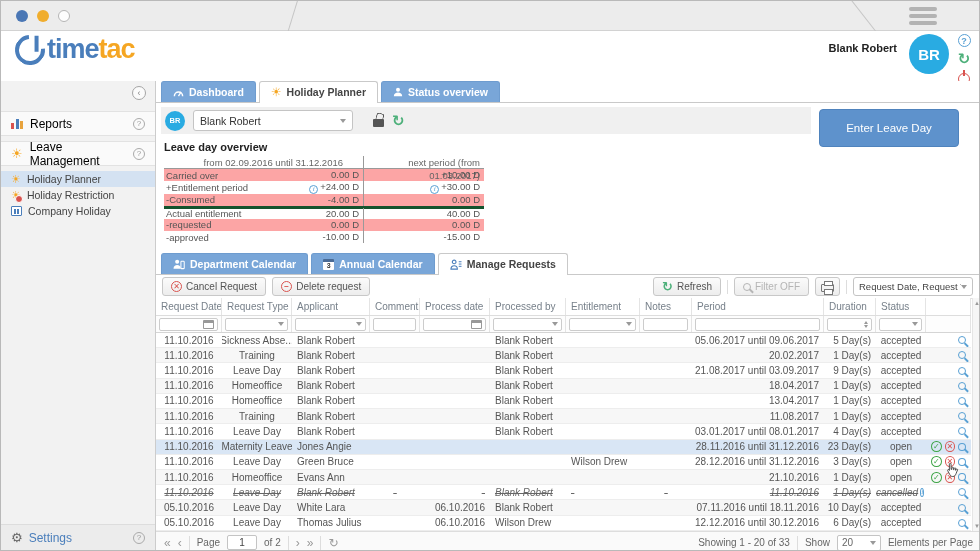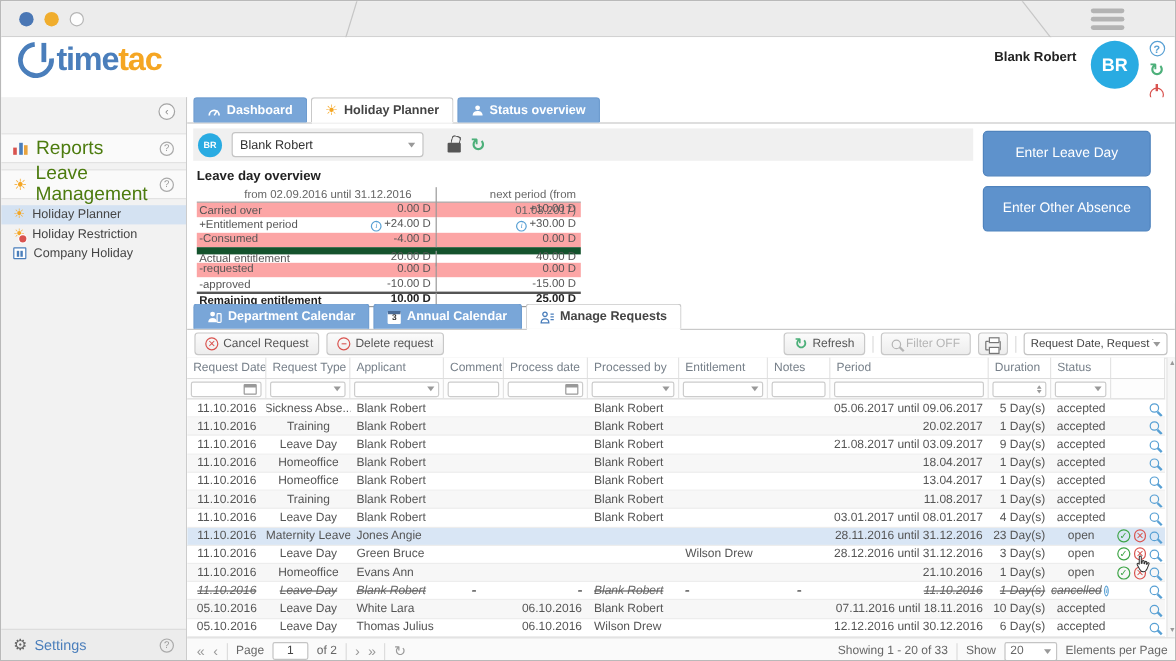--- a/index.html
+++ b/index.html
@@ -36,21 +36,21 @@
   .pwr{position:relative;width:12px;height:12px;border:1.6px solid #d9534f;border-radius:50%;margin-top:2px}
   .pwr::after{content:"";position:absolute;left:50%;top:-4px;width:2px;height:6px;background:#d9534f;transform:translateX(-50%)}
   .bulbbox{width:22px;height:25px;background:#c9d6e8;border-radius:3px;display:flex;align-items:center;justify-content:center;margin-top:3px}
   .bulb{position:relative;width:9px;height:9px;background:#fff;border-radius:50%}
   .bulb::after{content:"";position:absolute;left:2.5px;top:9px;width:4px;height:4px;background:#fff}
 
   
   .sidebar{position:absolute;left:0;top:80px;width:155px;height:471px;background:#f2f2f2;border-right:1px solid #ccc}
   .collapse{position:absolute;right:9px;top:5px;width:14px;height:14px;border:1px solid #a5a5a5;border-radius:50%;color:#888;font-size:9px;display:flex;align-items:center;justify-content:center;background:#fbfbfb;cursor:pointer}
   .navsec{position:absolute;left:0;width:100%;height:25px;background:#fafafa;border-top:1px solid #e2e2e2;border-bottom:1px solid #e2e2e2;display:flex;align-items:center;padding:0 10px;cursor:pointer}
-  .navsec .lbl{color:#4d7c0f;font-size:16px;margin-left:7px;flex:1}
+  .navsec .lbl{color:#000000;font-size:12px;margin-left:7px;flex:1}
   .qm2{width:12px;height:12px;border-radius:50%;border:1px solid #aaa;color:#999;font-size:8px;display:flex;align-items:center;justify-content:center}
   .bars{display:flex;align-items:flex-end;gap:1.5px;height:11px}
   .bars i{display:block;width:3px}
   .bars i:nth-child(1){height:6px;background:#d9534f}
   .bars i:nth-child(2){height:10px;background:#4a7ebb}
   .bars i:nth-child(3){height:8px;background:#e8a33d}
   .sun{color:#f5a623;font-size:13px;line-height:13px}
   .sun.small{font-size:11px}
   .sun.restrict{position:relative}
   .sun.restrict::after{content:"";position:absolute;right:-2px;bottom:-1px;width:6px;height:6px;background:#d9534f;border-radius:50%;border:1px solid #fff}
@@ -81,21 +81,21 @@
   .lock::before{content:"";position:absolute;left:3px;top:-6px;width:6px;height:6px;border:1.6px solid #555;border-bottom:none;border-radius:3px 3px 0 0;transform:rotate(14deg)}
   .urefresh{color:#4db07a;font-size:15px;font-weight:bold;cursor:pointer}
 
   .lo-title{position:absolute;left:8px;top:38px;font-size:11px;font-weight:bold;color:#222}
   .lo-table{position:absolute;left:8px;top:53px;width:320px;font-size:9.5px;color:#555}
   .lo-head{display:flex;border-bottom:1px solid #999;height:13px;align-items:center;color:#666}
   .lo-h1{width:200px;text-align:right;padding-right:20px;border-right:1px solid #999;height:13px;line-height:13px}
   .lo-h2{width:120px;text-align:right;padding-right:4px;height:13px;line-height:13px}
   .lo-row{display:flex;height:12.4px;align-items:center}
   .lo-row.lt{background:#fca5a5}
-  .lo-row.sep{border-top:6px solid #14532d}
+  .lo-row.sep{border-top:3px solid #14532d}
   .lo-row.total{border-top:2px solid #555;border-bottom:1px solid #999;font-weight:bold;color:#222}
   .lo-lbl{width:105px;padding-left:2px;white-space:nowrap}
   .lo-v1{width:95px;text-align:right;padding-right:4px;border-right:1px solid #999;height:12.4px;line-height:12.4px;white-space:nowrap}
   .lo-v2{width:120px;text-align:right;padding-right:4px;height:12.4px;line-height:12.4px;white-space:nowrap}
   .ico-info{display:inline-flex;width:9px;height:9px;border-radius:50%;border:1px solid #58a0d4;color:#58a0d4;font-size:7px;font-style:italic;font-family:"Liberation Serif",serif;align-items:center;justify-content:center;vertical-align:-1px;margin-right:2px}
 
   .enterbtns{position:absolute;right:22px;top:6px;display:flex;flex-direction:column;gap:8px}
   .bigbtn{width:140px;height:38px;background:#5e92cc;border:1px solid #4f83bd;border-radius:4px;color:#fff;font-size:11.5px;display:flex;align-items:center;justify-content:center;cursor:pointer}
 
   .tabs2{top:172px}
@@ -293,31 +293,25 @@
             <div class="lo-row lt">
               <span class="lo-lbl">-requested</span>
               <span class="lo-v1">0.00 D</span>
               <span class="lo-v2">0.00 D</span>
             </div>
             <div class="lo-row">
               <span class="lo-lbl">-approved</span>
               <span class="lo-v1">-10.00 D</span>
               <span class="lo-v2">-15.00 D</span>
             </div>
-            <div class="lo-row total">
-              <span class="lo-lbl">Remaining entitlement</span>
-              <span class="lo-v1">10.00 D</span>
-              <span class="lo-v2">25.00 D</span>
-            </div>
           </div>
       </div>
 
       <div class="enterbtns">
         <div class="bigbtn">Enter Leave Day</div>
-        <div class="bigbtn">Enter Other Absence</div>
       </div>
     </div>
 
     <div class="tabs tabs2">
       <div class="tab">
         <svg width="12" height="11" viewBox="0 0 13 12">
             <circle cx="4.5" cy="3" r="2.2" fill="#fff"></circle>
             <path d="M0.5 10.5c0-2.6 1.8-3.9 4-3.9s4 1.3 4 3.9z" fill="#fff"></path>
             <rect x="8.6" y="2.5" width="3.6" height="8" rx="0.8" fill="none" stroke="#fff" stroke-width="1.1"></rect>
           </svg>

